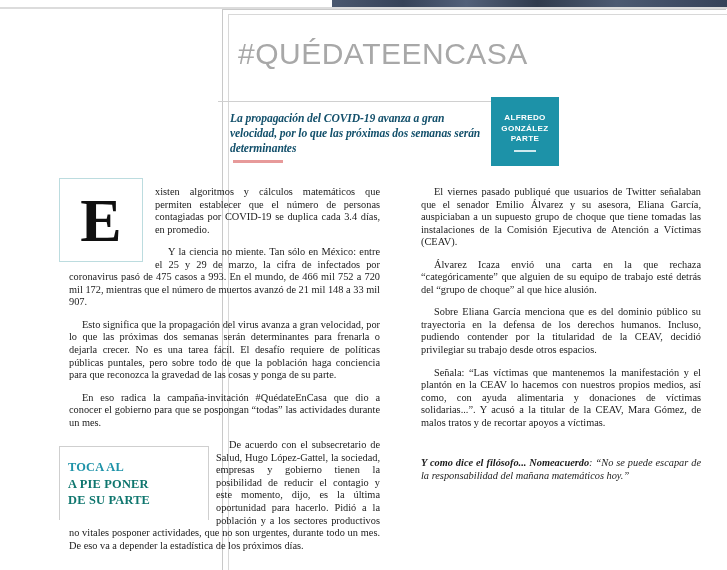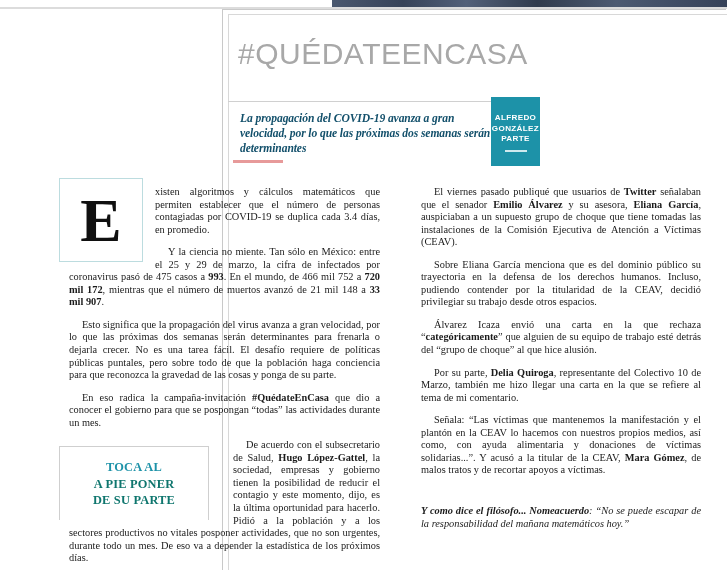--- a/index.html
+++ b/index.html
@@ -71,21 +71,21 @@
     font-size: 30px;
     letter-spacing: 0.5px;
     color: #a8a8a8;
     font-weight: 400;
     white-space: nowrap;
   }
 
   
   #deck-wrap {
     position: absolute;
-    top: 101px; left: 228px;
+    top: 101px; left: 218px;
     width: 285px;
     height: 64px;
     border-top: 1px solid #d0d0d0;
     border-right: 1px solid #d0d0d0;
     box-sizing: border-box;
     padding: 9px 14px 0 12px;
   }
   #deck-wrap .deck-text {
     font-family: "Liberation Serif", serif;
     font-style: italic;
@@ -99,21 +99,21 @@
     position: absolute;
     top: 160px; left: 233px;
     width: 50px; height: 3px;
     background: #e79a9a;
   }
 
   
   #author-badge {
     position: absolute;
     top: 97px; left: 491px;
-    width: 49px; height: 69px;
+    width: 68px; height: 69px;
     background: #1d92a8;
     display: flex;
     flex-direction: column;
     align-items: center;
     justify-content: center;
     padding-top: 2px;
     box-sizing: border-box;
   }
   #author-badge .author-line {
     font-family: "Liberation Sans", sans-serif;
@@ -139,21 +139,21 @@
     text-align: justify;
     color: #1b1b1b;
     -webkit-hyphens: none;
     hyphens: none;
   }
   #col-left  { top: 176px; left: 59px;  width: 331px; }
   #col-right { top: 176px; left: 411px; width: 300px; }
 
   .col p { margin: 10px; text-indent: 13px; }
   .col p.noindent { text-indent: 0; }
-  .col b, .col strong { font-weight: bold; }
+  .col b, .col strong { font-weight: normal; }
 
   
   #dropcap-box {
     float: left;
     width: 84px;
     height: 84px;
     margin: 2px 12px 2px 0;
     border: 1px solid #bcdcdf;
     box-sizing: border-box;
     display: flex;
@@ -167,26 +167,26 @@
     font-size: 62px;
     line-height: 58px;
     color: #101010;
   }
 
   
   #pullquote {
     float: left;
     width: 150px;
     height: 74px;
-    margin: 7px 24px 0 0;
+    margin: 7px 7px 0 0;
     border: 1px solid #cfcfcf;
     border-bottom: none;
     box-sizing: border-box;
     padding: 12px 8px 0 8px;
-    text-align: center;
+    text-align: left;
     overflow: hidden;
   }
   #pullquote .pq-line {
     font-family: "Liberation Serif", serif;
     font-weight: bold;
     font-size: 12.4px;
     line-height: 16.5px;
     letter-spacing: 0.2px;
     white-space: nowrap;
   }
@@ -251,24 +251,23 @@
   </div>
 
   <p><span>De acuerdo con el subsecretario de Salud, </span><b>Hugo López-Gattel</b><span>, la sociedad, empresas y gobierno tienen la posibilidad de reducir el contagio y este momento, dijo, es la última oportunidad para hacerlo. Pidió a la población y a los sectores productivos no vitales posponer actividades, que no son urgentes, durante todo un mes. De eso va a depender la estadística de los próximos días.</span></p>
 
 </div>
 
 <div class="col" id="col-right">
 
   <p><span>El viernes pasado publiqué que usuarios de </span><b>Twitter</b><span> señalaban que el senador </span><b>Emilio Álvarez</b><span> y su asesora, </span><b>Eliana García</b><span>, auspiciaban a un supuesto grupo de choque que tiene tomadas las instalaciones de la Comisión Ejecutiva de Atención a Víctimas (CEAV).</span></p>
 
+  <p><span>Álvarez Icaza envió una carta en la que rechaza “</span><b>categóricamente</b><span>” que alguien de su equipo de trabajo esté detrás del “grupo de choque” al que hice alusión.</span></p>
+
   <p><span>Sobre Eliana García menciona que es del dominio público su trayectoria en la defensa de los derechos humanos. Incluso, pudiendo contender por la titularidad de la CEAV, decidió privilegiar su trabajo desde otros espacios.</span></p>
 
-  <p><span>Álvarez Icaza envió una carta en la que rechaza “</span><b>categóricamente</b><span>” que alguien de su equipo de trabajo esté detrás del “grupo de choque” al que hice alusión.</span></p>
-
-  <p><span>Por su parte, </span><b>Delia Quiroga</b><span>, representante del Colectivo 10 de Marzo, también me hizo llegar una carta en la que se refiere al tema de mi comentario.</span></p>
 
   <p><span>Señala: “Las víctimas que mantenemos la manifestación y el plantón en la CEAV lo hacemos con nuestros propios medios, así como, con ayuda alimentaria y donaciones de víctimas solidarias...”. Y acusó a la titular de la CEAV, </span><b>Mara Gómez</b><span>, de malos tratos y de recortar apoyos a víctimas.</span></p>
 
   <div class="spacer-8"></div>
 
   <p class="sig noindent"><span class="sig-lead">Y como dice el filósofo... Nomeacuerdo</span><span class="sig-quote">: “No se puede escapar de la responsabilidad del mañana matemáticos hoy.”</span></p>
 </div>
 
 </body></html>

